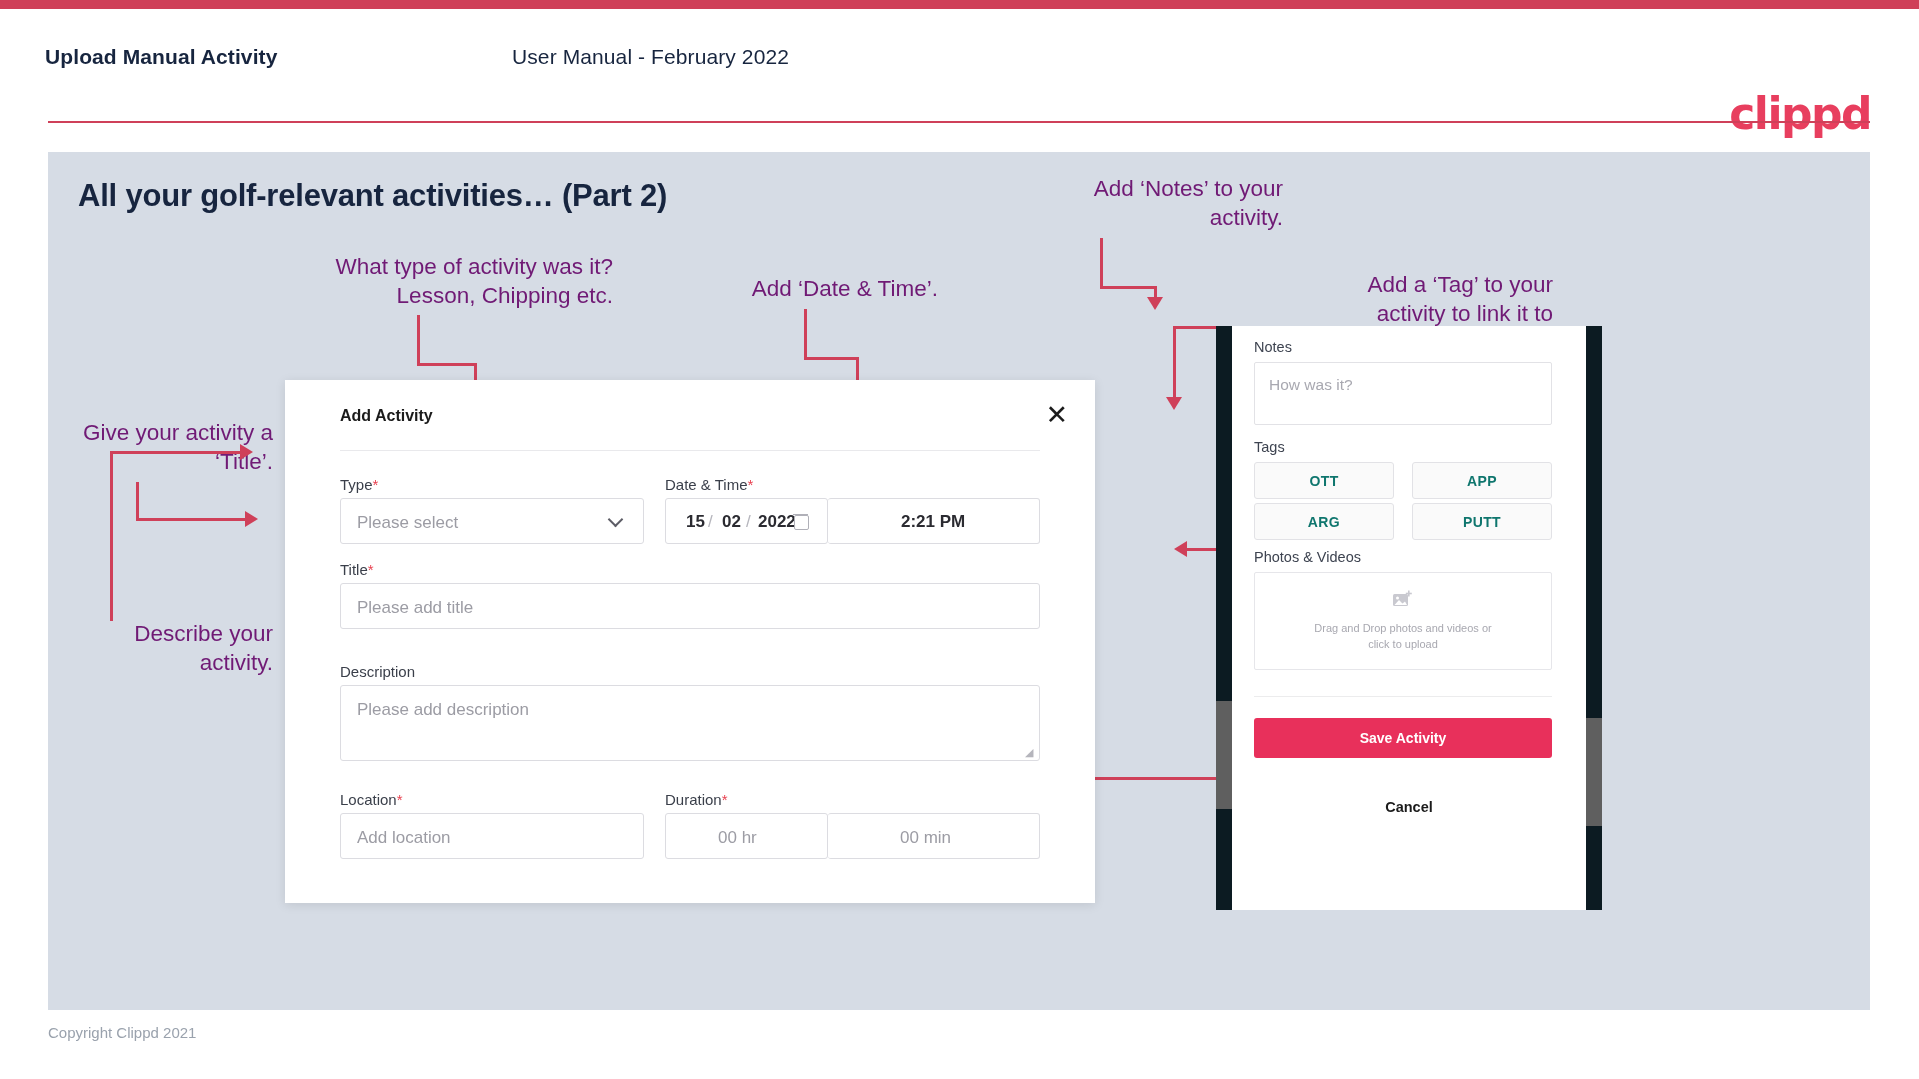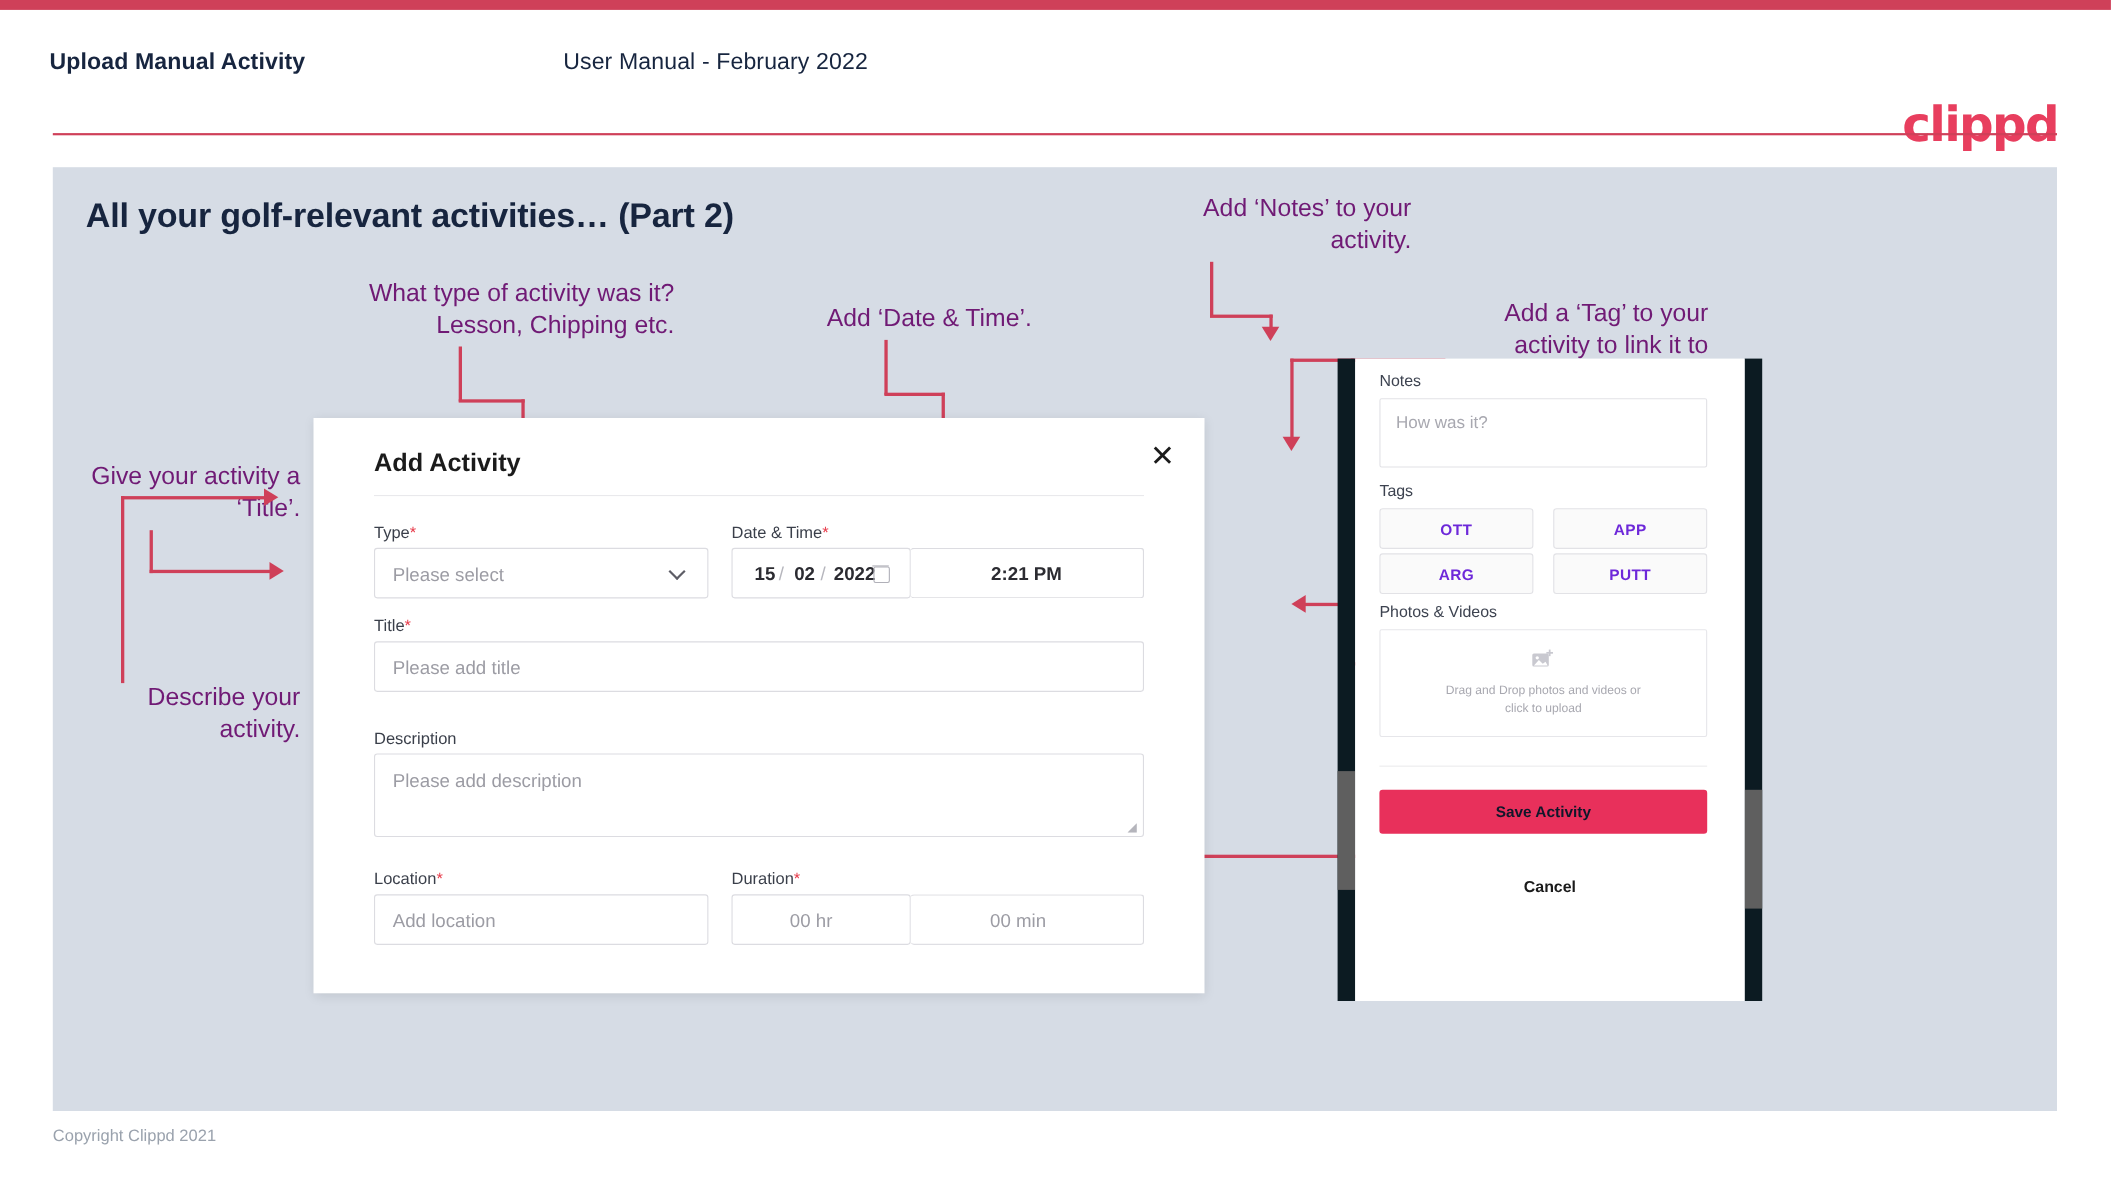--- a/index.html
+++ b/index.html
@@ -142,21 +142,21 @@
     background: #ffffff;
     box-shadow: 0 2px 10px rgba(0,0,0,.10);
   }
   .modal-head {
     position: relative;
     height: 60px;
   }
   .modal-title {
     position: absolute;
     left: 55px; top: 27px;
-    font-size: 23px;
+    font-size: 16px;
     font-weight: 700;
     color: #1b1b1b;
   }
   .modal-close {
     position: absolute;
     right: 27px; top: 22px;
     font-size: 27px;
     line-height: 27px;
     color: #1b1b1b;
     cursor: pointer;
@@ -276,21 +276,21 @@
     font-size: 15.5px;
     color: #a8a8b0;
   }
   .tag-btn {
     position: absolute;
     border: 1px solid #e2e2e6;
     background: #fafafa;
     border-radius: 3px;
     font-size: 14px;
     font-weight: 700;
-    color: #6d28d9;
+    color: #0f766e;
     display: flex;
     align-items: center;
     justify-content: center;
     letter-spacing: .4px;
   }
   .dropzone {
     position: absolute;
     border: 1px solid #e6e6ea;
     background: #fff;
     border-radius: 2px;
@@ -311,21 +311,21 @@
   }
   .p-divider {
     position: absolute;
     background: #ececed;
     height: 1px;
   }
   .save-btn {
     position: absolute;
     background: #e8305b;
     border-radius: 3px;
-    color: #0f172a;
+    color: #ffffff;
     font-size: 14px;
     font-weight: 700;
     display: flex;
     align-items: center;
     justify-content: center;
   }
   .cancel-btn {
     position: absolute;
     width: 100%;
     text-align: center;

